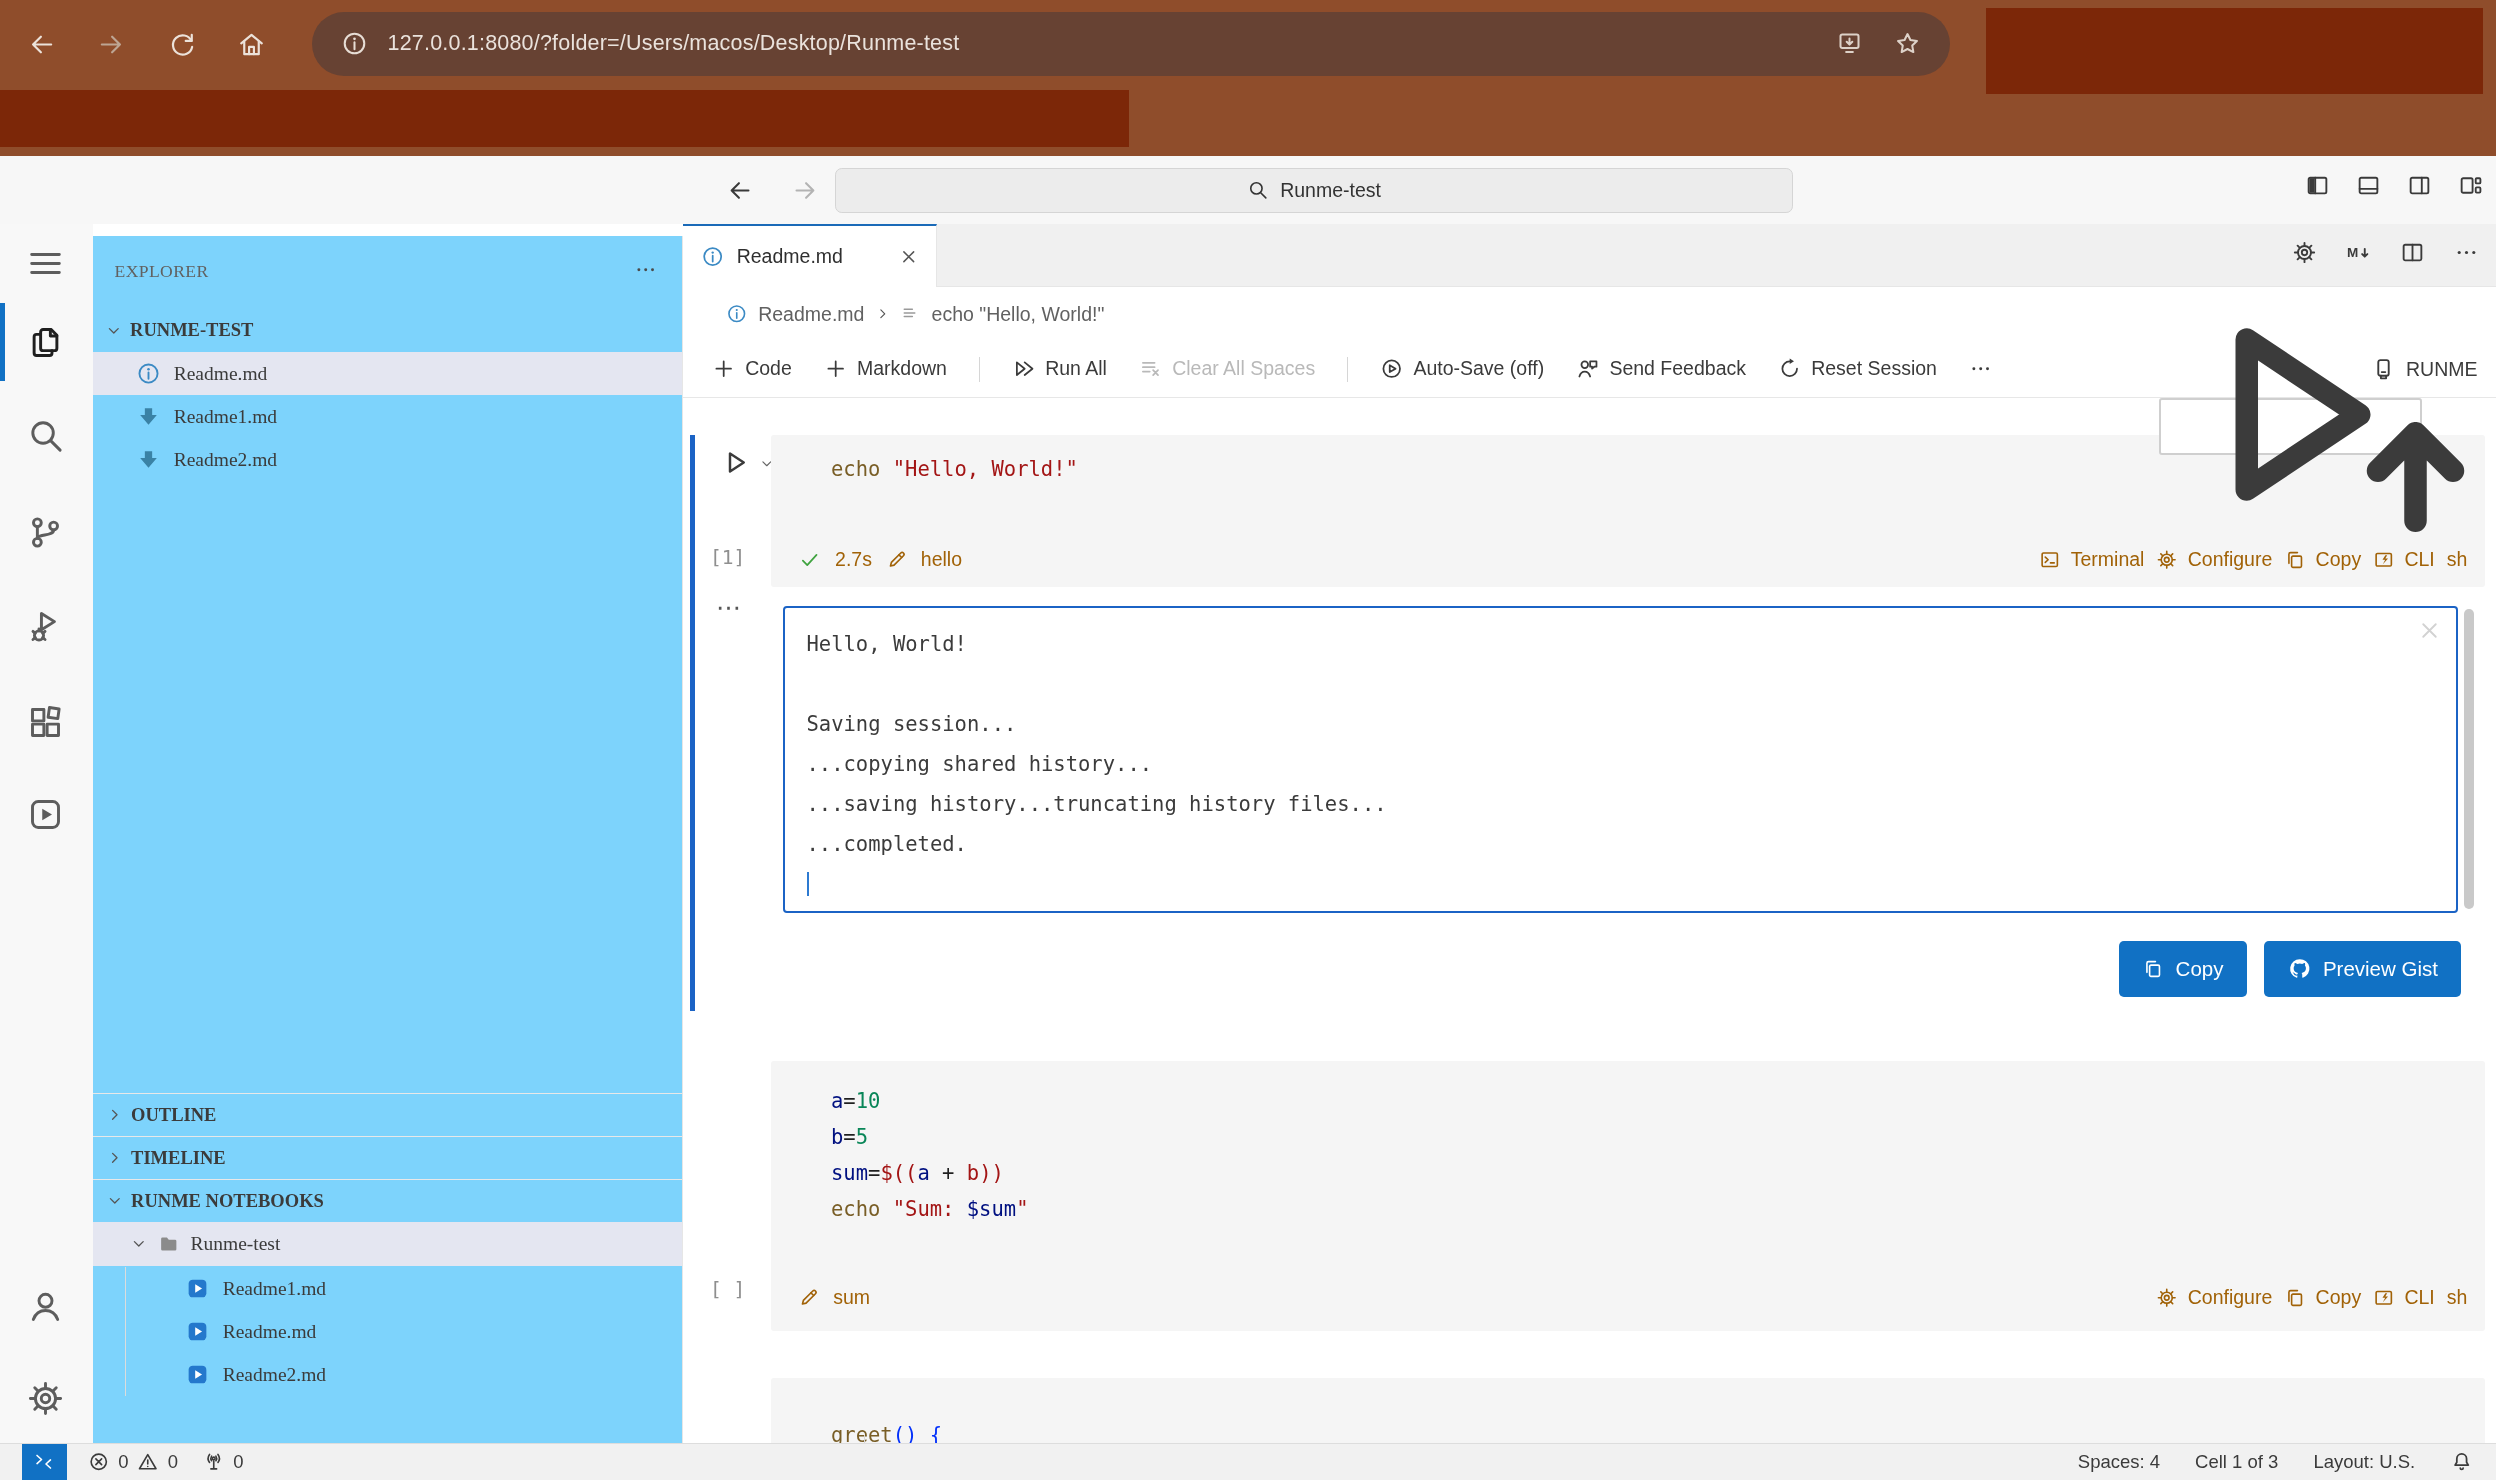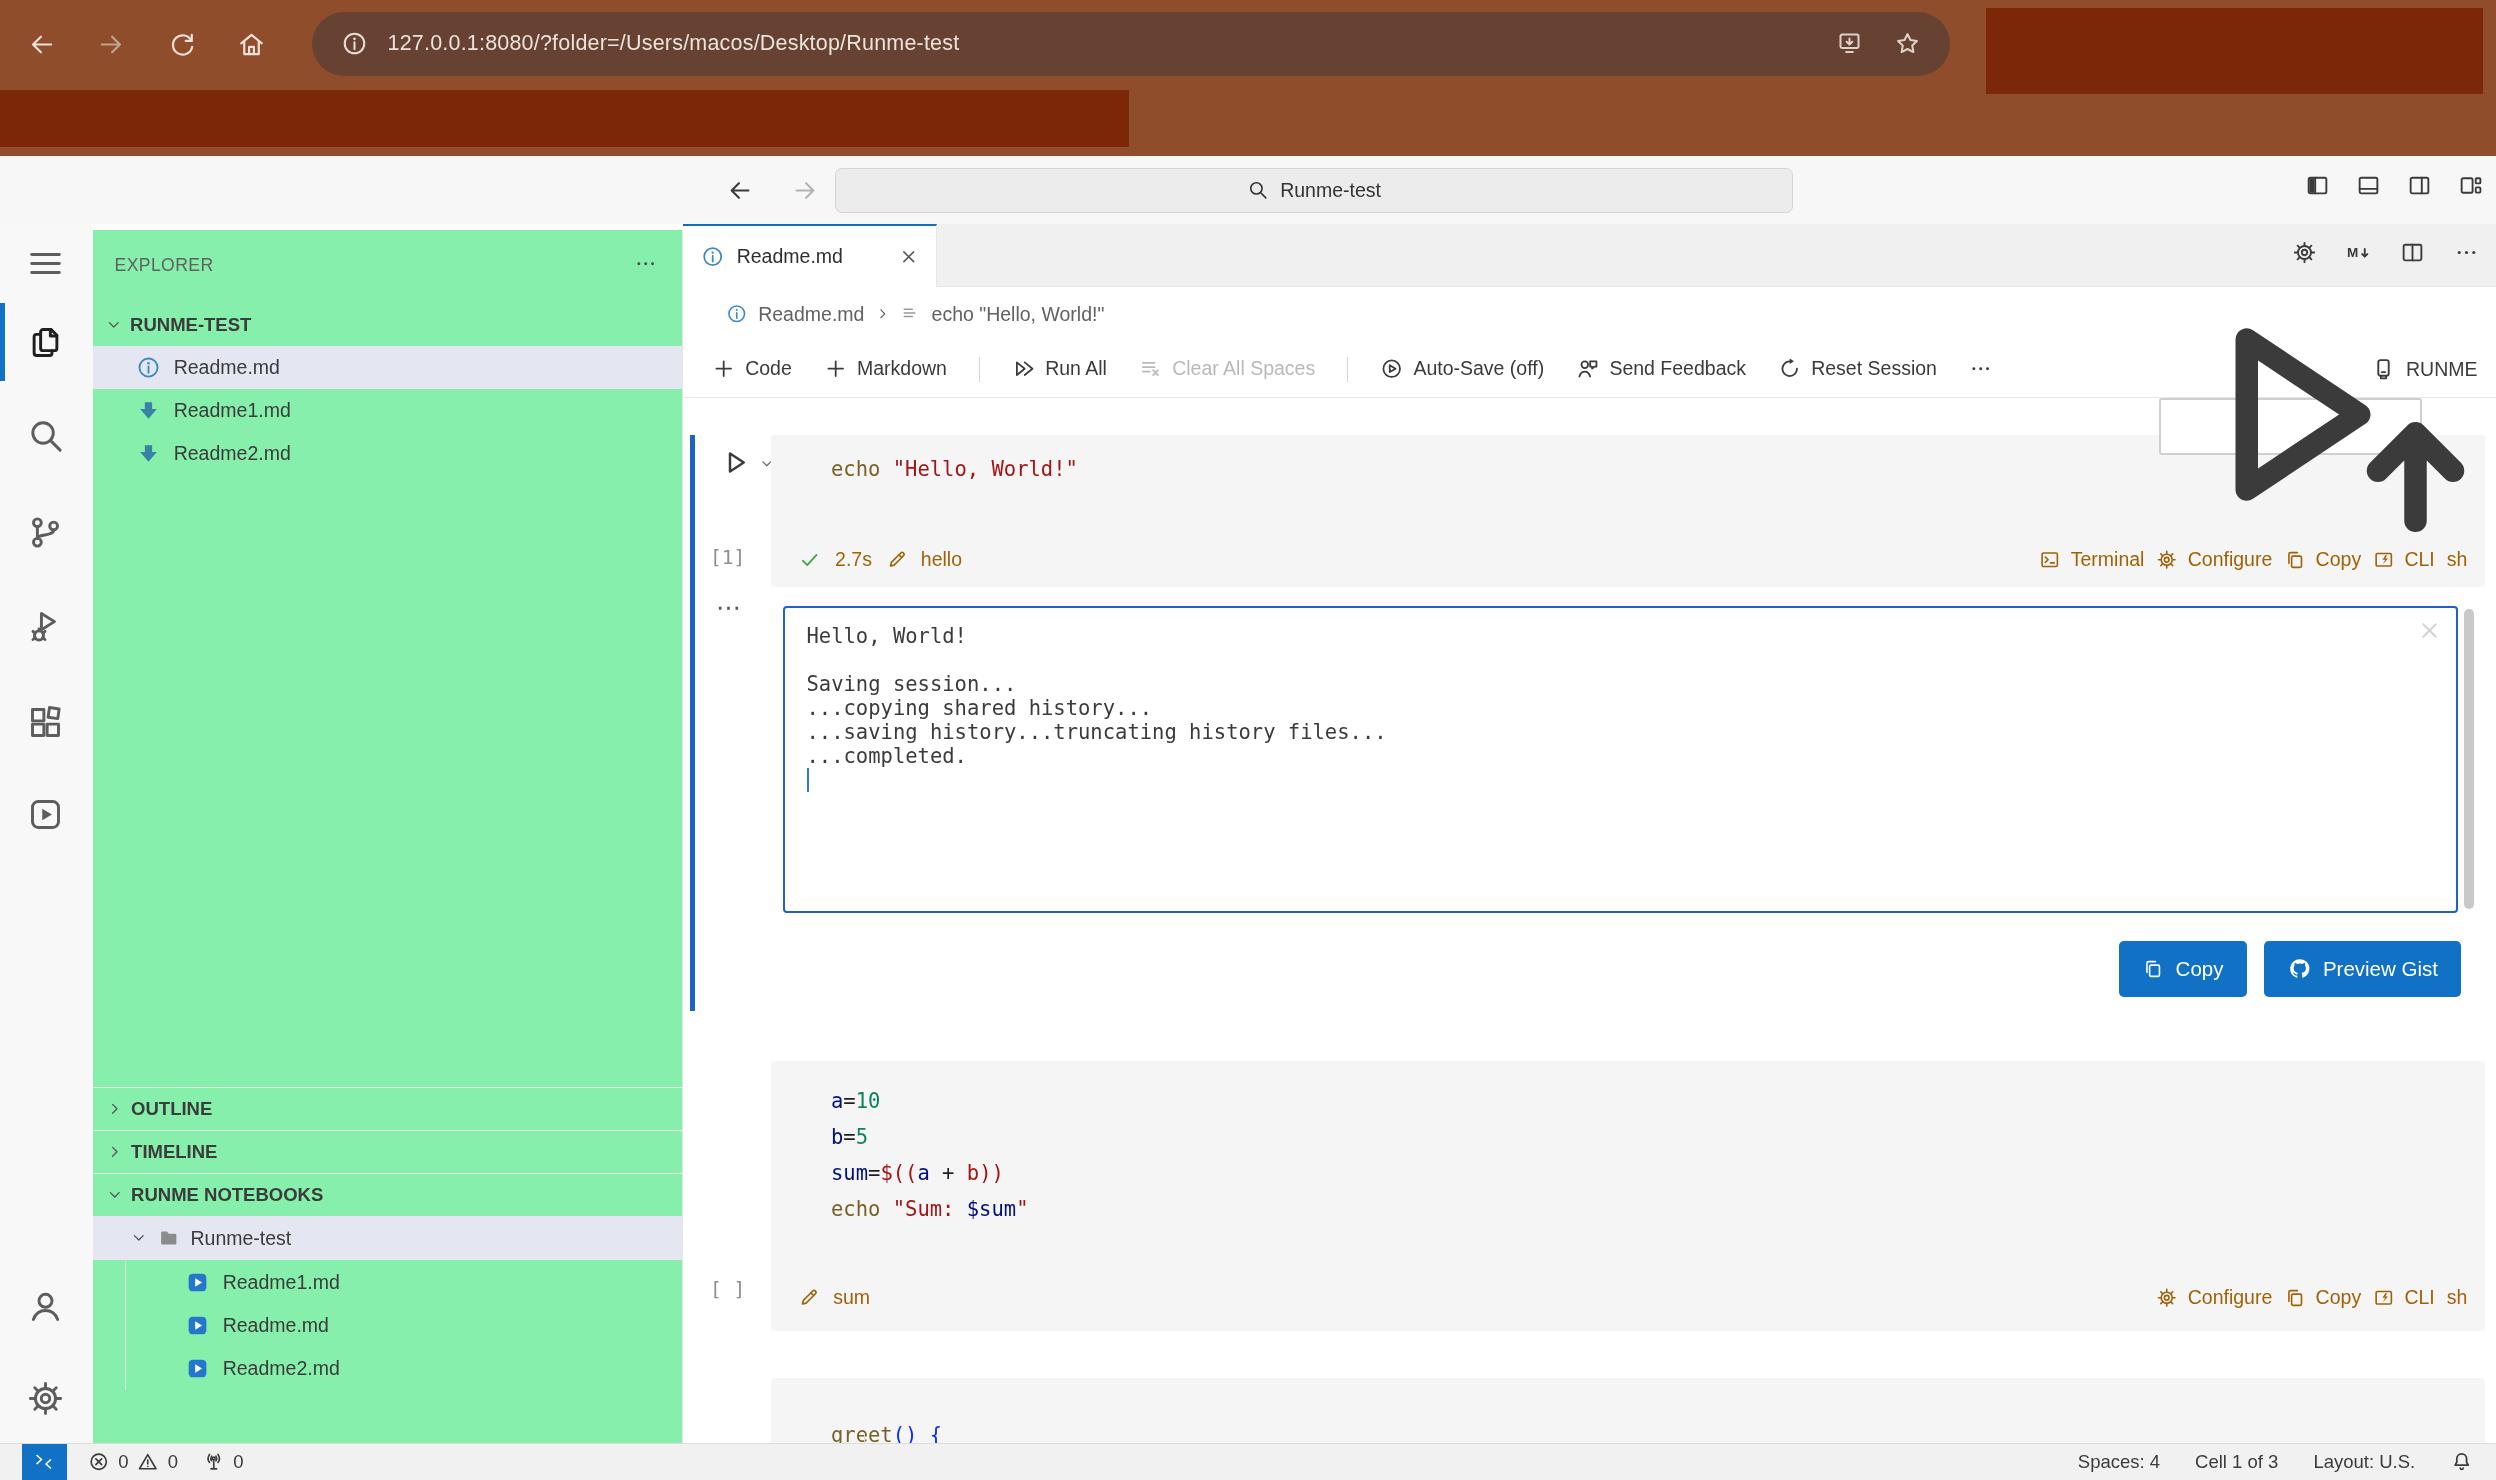--- a/index.html
+++ b/index.html
@@ -28,21 +28,21 @@
   #command-center{position:absolute;left:835px;top:11.7px;width:958px;height:45px;background:#ececec;border:1px solid #d5d5d5;border-radius:6.8px;display:flex;align-items:center;justify-content:center;gap:11.7px;color:#333;font-size:19.5px;box-sizing:border-box;}
   #layout-icons{position:absolute;right:13.7px;top:16.6px;display:flex;gap:26px;color:#3a3a3a;}
 
   
   #activitybar{position:absolute;left:0;top:224px;width:93px;height:1219px;background:#f8f8f8;z-index:3;}
   .ab-item{position:absolute;left:26px;width:39px;height:39px;color:#5d5d5d;}
   .ab-item.active{color:#1f1f1f;}
   .ab-ind{position:absolute;left:0;width:4.9px;height:78px;background:var(--accent);}
 
   
-  #sidebar{position:absolute;left:93px;top:230px;width:590px;height:1219px;background:#86efac;border-right:1px solid #e6e6e6;box-sizing:border-box;}
+  #sidebar{position:absolute;left:93px;top:236px;width:590px;height:1219px;background:#7dd3fc;border-right:1px solid #e6e6e6;box-sizing:border-box;font-family:Liberation Serif, serif;}
   #ex-header{position:absolute;left:21.5px;top:25px;font-size:17.6px;color:#616161;letter-spacing:0.4px;}
   #ex-more{position:absolute;right:25px;top:21.5px;color:#4a4a4a;}
   #ws-header{position:absolute;left:11.7px;top:76px;height:37px;display:flex;align-items:center;gap:7.8px;font-weight:bold;font-size:18.5px;color:#3b3b3b;}
   #ws-files{position:absolute;left:0;top:116px;right:0;}
   .ex-row{height:43px;display:flex;align-items:center;gap:12.7px;padding-left:43px;font-size:19.5px;color:#3b3b3b;}
   .ex-row.selected{background:var(--selection-bg);}
   .ex-sec{position:absolute;left:0;right:0;height:43px;border-top:1px solid #e8e8e8;display:flex;align-items:center;gap:7.8px;padding-left:12.7px;font-weight:bold;font-size:18.5px;color:#3b3b3b;box-sizing:border-box;}
   #sec-outline{top:857px;} #sec-timeline{top:900px;} #sec-notebooks{top:943px;}
   #nb-folder{position:absolute;left:0;right:0;top:986px;height:44px;background:var(--selection-bg);display:flex;align-items:center;gap:10.7px;padding-left:37px;font-size:19.5px;color:#3b3b3b;box-sizing:border-box;}
   #nb-folder .i22{color:#8b8b8b;}
@@ -85,21 +85,21 @@
   #cell2 .cellstatus{bottom:13.7px;}
   .cs-check{color:var(--check-green);}
   .cs-actions{margin-left:auto;display:flex;align-items:center;gap:12px;}
   .act{display:flex;align-items:center;gap:9.8px;}
   #cell1-hover{position:absolute;left:1476px;top:174px;width:263px;height:57px;background:#fff;border:2px solid #cfcfcf;border-radius:2.9px;display:flex;align-items:center;justify-content:space-between;padding:0 16.6px;box-sizing:border-box;color:#3b3b3b;z-index:5;}
   #cell3-guide{position:absolute;left:93px;top:57px;width:1px;height:80px;background:#d8d8d8;}
 
   
   #out-dots{position:absolute;left:33px;top:369px;color:#555;font-size:25px;letter-spacing:2px;}
   #output{position:absolute;left:100px;top:382px;width:1675px;height:307px;border:2px solid var(--output-border);border-radius:3.9px;background:#fff;box-sizing:border-box;padding:15.6px 21.5px;}
-  #output-pre{margin:0;font-family:"DejaVu Sans Mono",monospace;font-size:20.5px;line-height:24px;color:#3b3b3b;white-space:pre;}
+  #output-pre{margin:0;font-family:"DejaVu Sans Mono",monospace;font-size:20.5px;line-height:40px;color:#3b3b3b;white-space:pre;}
   .cursor{display:inline-block;width:2.9px;height:23.4px;background:#2d7ad1;vertical-align:text-bottom;}
   #out-close{position:absolute;right:13.7px;top:9.8px;color:#d2d2d2;}
   #out-scroll{position:absolute;left:1781px;top:385px;width:9.8px;height:300px;background:#c9c9c9;border-radius:4.9px;}
   #gist-btns{position:absolute;left:1436px;top:717px;display:flex;gap:17.6px;}
   .btn{height:56px;background:var(--accent);color:#fff;border:none;border-radius:4.9px;display:flex;align-items:center;justify-content:center;gap:11.7px;font-size:20.5px;font-family:"Liberation Sans",sans-serif;padding:0 23.4px;}
 
   
   #statusbar{position:absolute;left:0;bottom:0;width:2497px;height:37px;background:#f1f1f1;border-top:1px solid #ddd;box-sizing:border-box;display:flex;align-items:center;font-size:18.5px;color:#3b3b3b;z-index:6;}
   #sb-remote{width:45px;height:36px;background:var(--accent);color:#fff;display:flex;align-items:center;justify-content:center;margin-left:21.5px;}
   #sb-problems{display:flex;align-items:center;gap:8.8px;margin-left:21.5px;}

